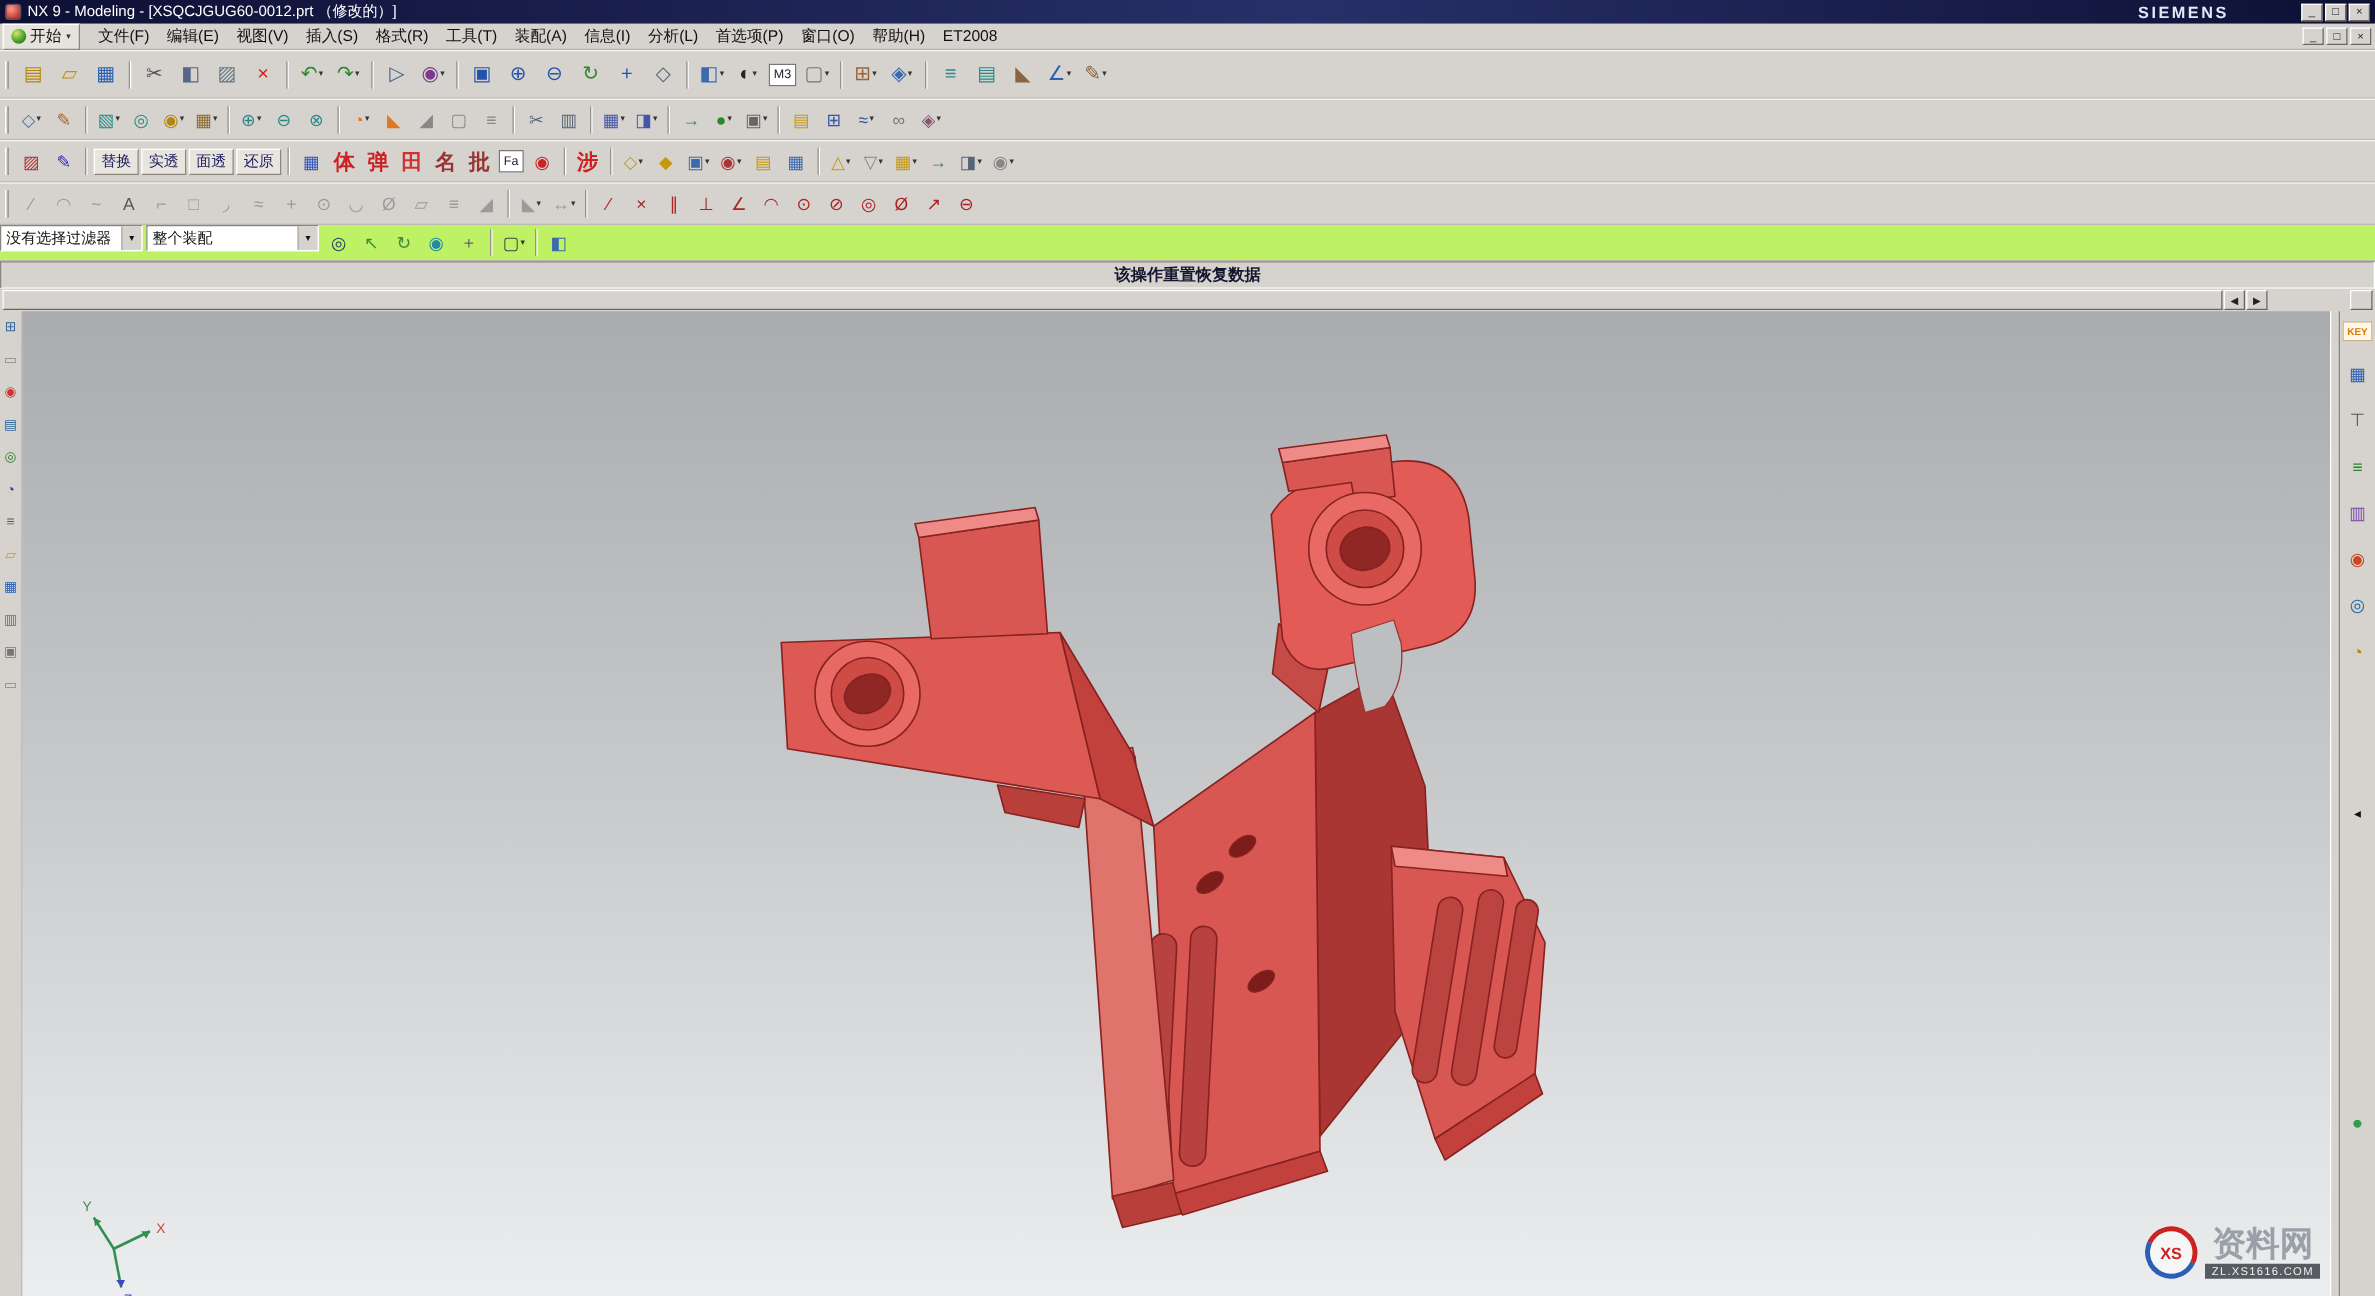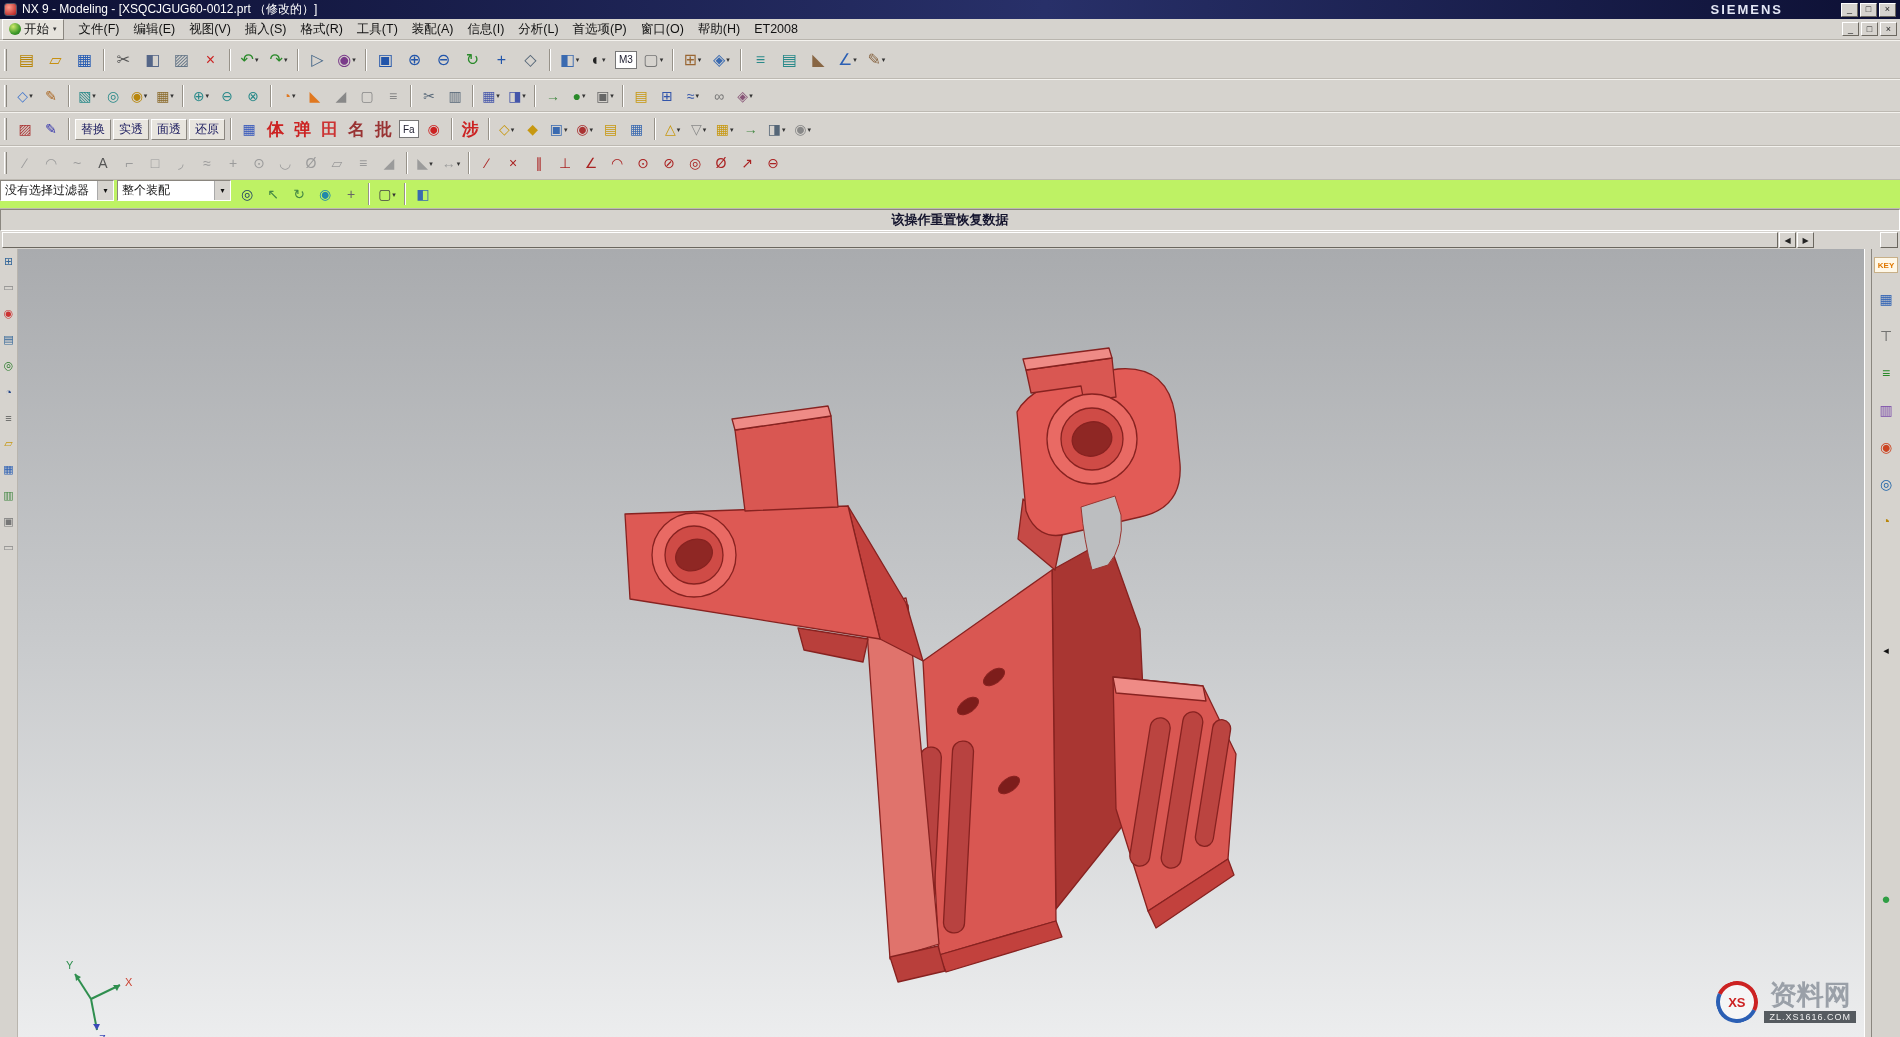--- a/index.html
+++ b/index.html
@@ -53,21 +53,21 @@
   .mini-box { height:18px; padding:0 3px; display:inline-flex; align-items:center; font-size:10px;
     border:1px solid #777; background:#fff; margin:0 2px; color:#223; }
 
   
   .selbar { height:29px; flex:0 0 29px; display:flex; background:#bef264;
     border-bottom:1px solid #bdb9b2; gap:3px; }
   .combo { height:21px; display:inline-flex; align-items:stretch; border:1px solid;
     border-color:#8a867f #fff #fff #8a867f; background:#fff; }
   .combo-text { display:flex; align-items:center; padding:0 4px; font-size:12px; white-space:nowrap; overflow:hidden; color:#111; }
   .filter-combo .combo-text { width:96px; }
-  .scope-combo .combo-text { width:96px; }
+  .scope-combo .combo-text { width:120px; }
   .combo-btn { width:16px; background:#d6d3ce; border-left:1px solid #aaa; display:flex;
     align-items:center; justify-content:center; font-size:8px; }
   .sel-icons { display:flex; align-items:center; }
 
   
   .promptbar { height:22px; flex:0 0 22px; border:1px solid; border-color:#8a867f #fff #fff #8a867f;
     display:flex; align-items:center; justify-content:center; font-size:13px; font-weight:bold;
     color:#15152e; background:#d6d3ce; }
 
   

